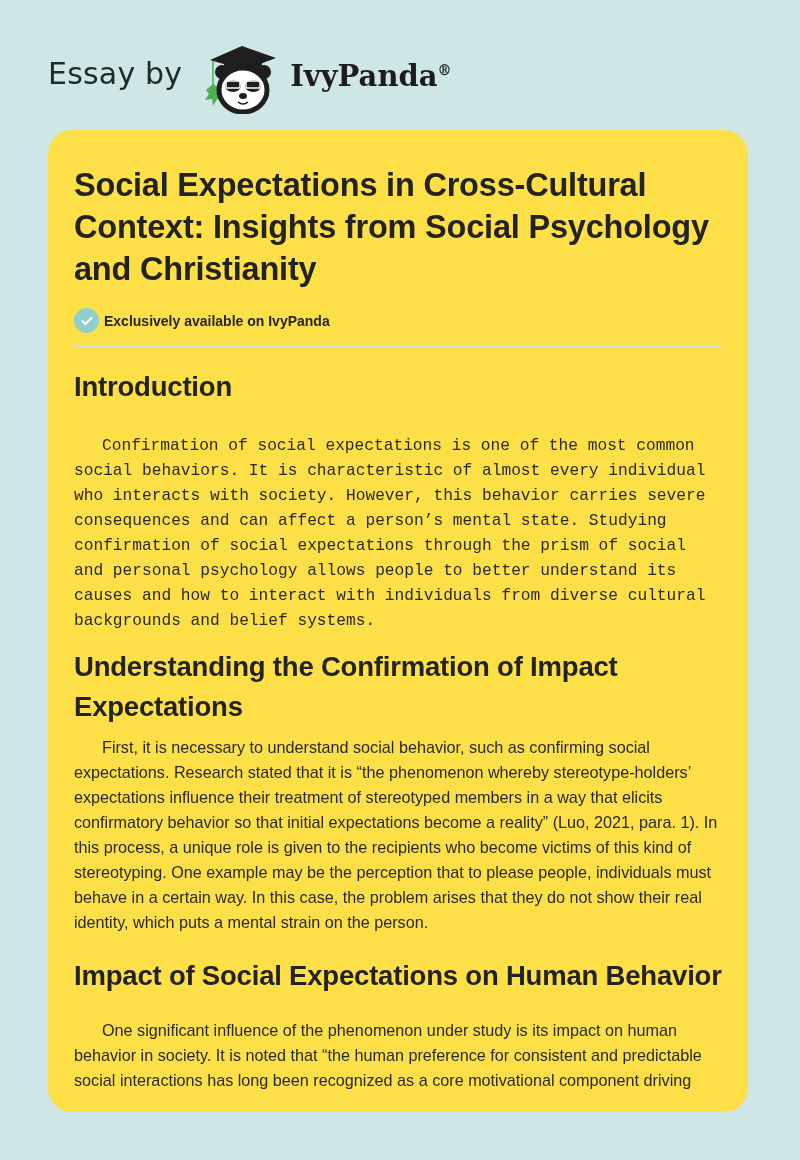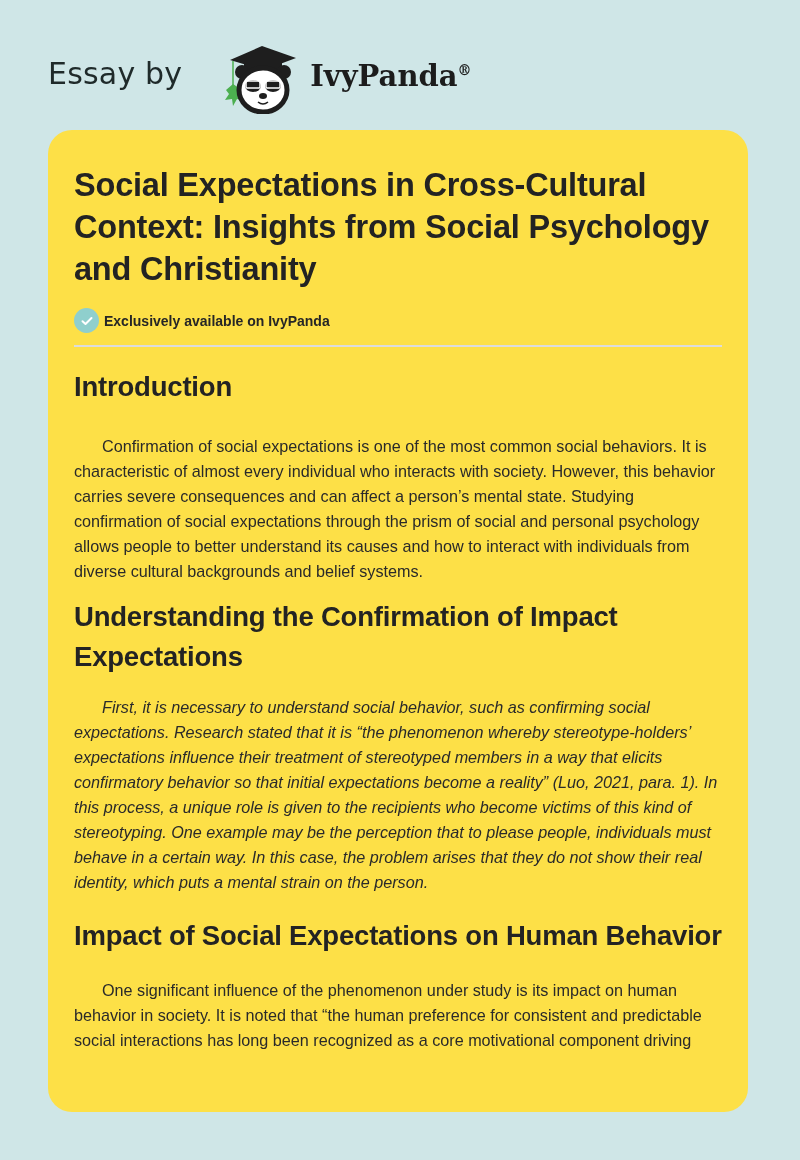--- a/index.html
+++ b/index.html
@@ -5,21 +5,21 @@
   html, body { margin:0; padding:0; }
   body {
     width:800px; height:1160px; overflow:hidden;
     background:#cfe6e7;
     font-family:"Liberation Sans", sans-serif;
     color:#222;
     position:relative;
   }
   .header {
     position:absolute; left:48px; top:36px; height:80px;
-    display:flex; align-items:center;gap:20px;
+    display:flex; align-items:center;
   }
   .essay-by {
     font-family:"DejaVu Sans", sans-serif;
     font-size:30px; color:#1f2a2a; letter-spacing:0.2px;
     margin-right:18px; margin-top:-6px;
   }
   .logo-icon { width:84px; height:76px; margin-right:6px; }
   .brand {
     font-family:"DejaVu Serif", serif; font-weight:bold;
     font-size:29px; color:#1c1c1c; margin-top:0px;text-align:center;
@@ -45,23 +45,23 @@
   .divider { height:2px; background:#dcdcdc; margin-top:12px; }
   h2 {
     margin:0; font-size:27.5px; line-height:40px; font-weight:bold; color:#232323;
     letter-spacing:-0.2px;
   }
   .sec-intro h2 { margin-top:20px; }
   p {
     margin:0; font-size:16.2px; line-height:25px; color:#2a2a2a;
     text-indent:28px;
   }
-  .sec-intro p { margin-top:27px; }
+  .sec-intro p { margin-top:27px;font-family:Liberation Mono, monospace; }
   .sec2 { margin-top:13px; }
-  .sec2 p { margin-top:18px;font-style:italic; }
+  .sec2 p { margin-top:8px; }
   .sec3 { margin-top:21px; }
   .sec3 p { margin-top:22px; }
 </style>
 </head>
 <body>
 
 <div class="header">
   <span class="essay-by">Essay by</span>
   <a style="display:flex;align-items:center;text-decoration:none;">
     <svg class="logo-icon" viewBox="0 0 84 76">

